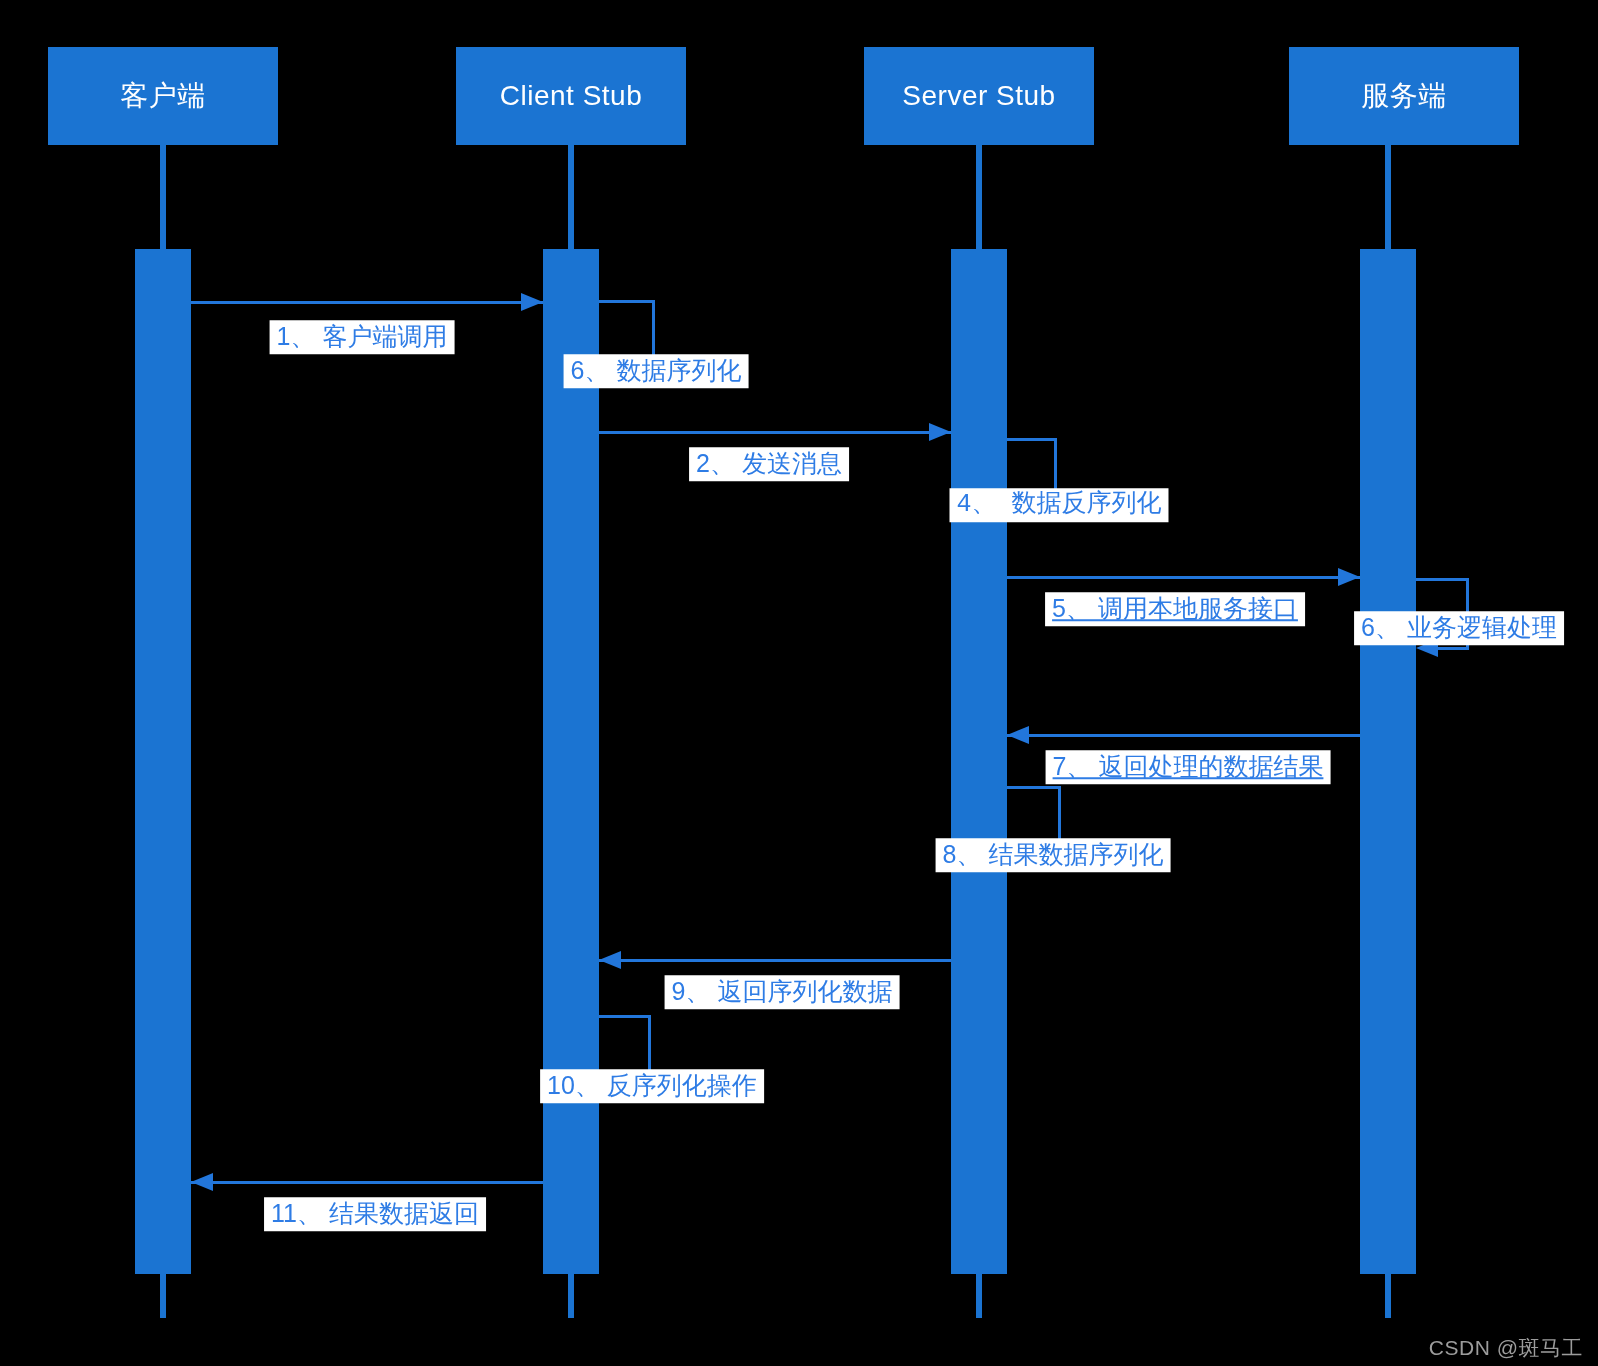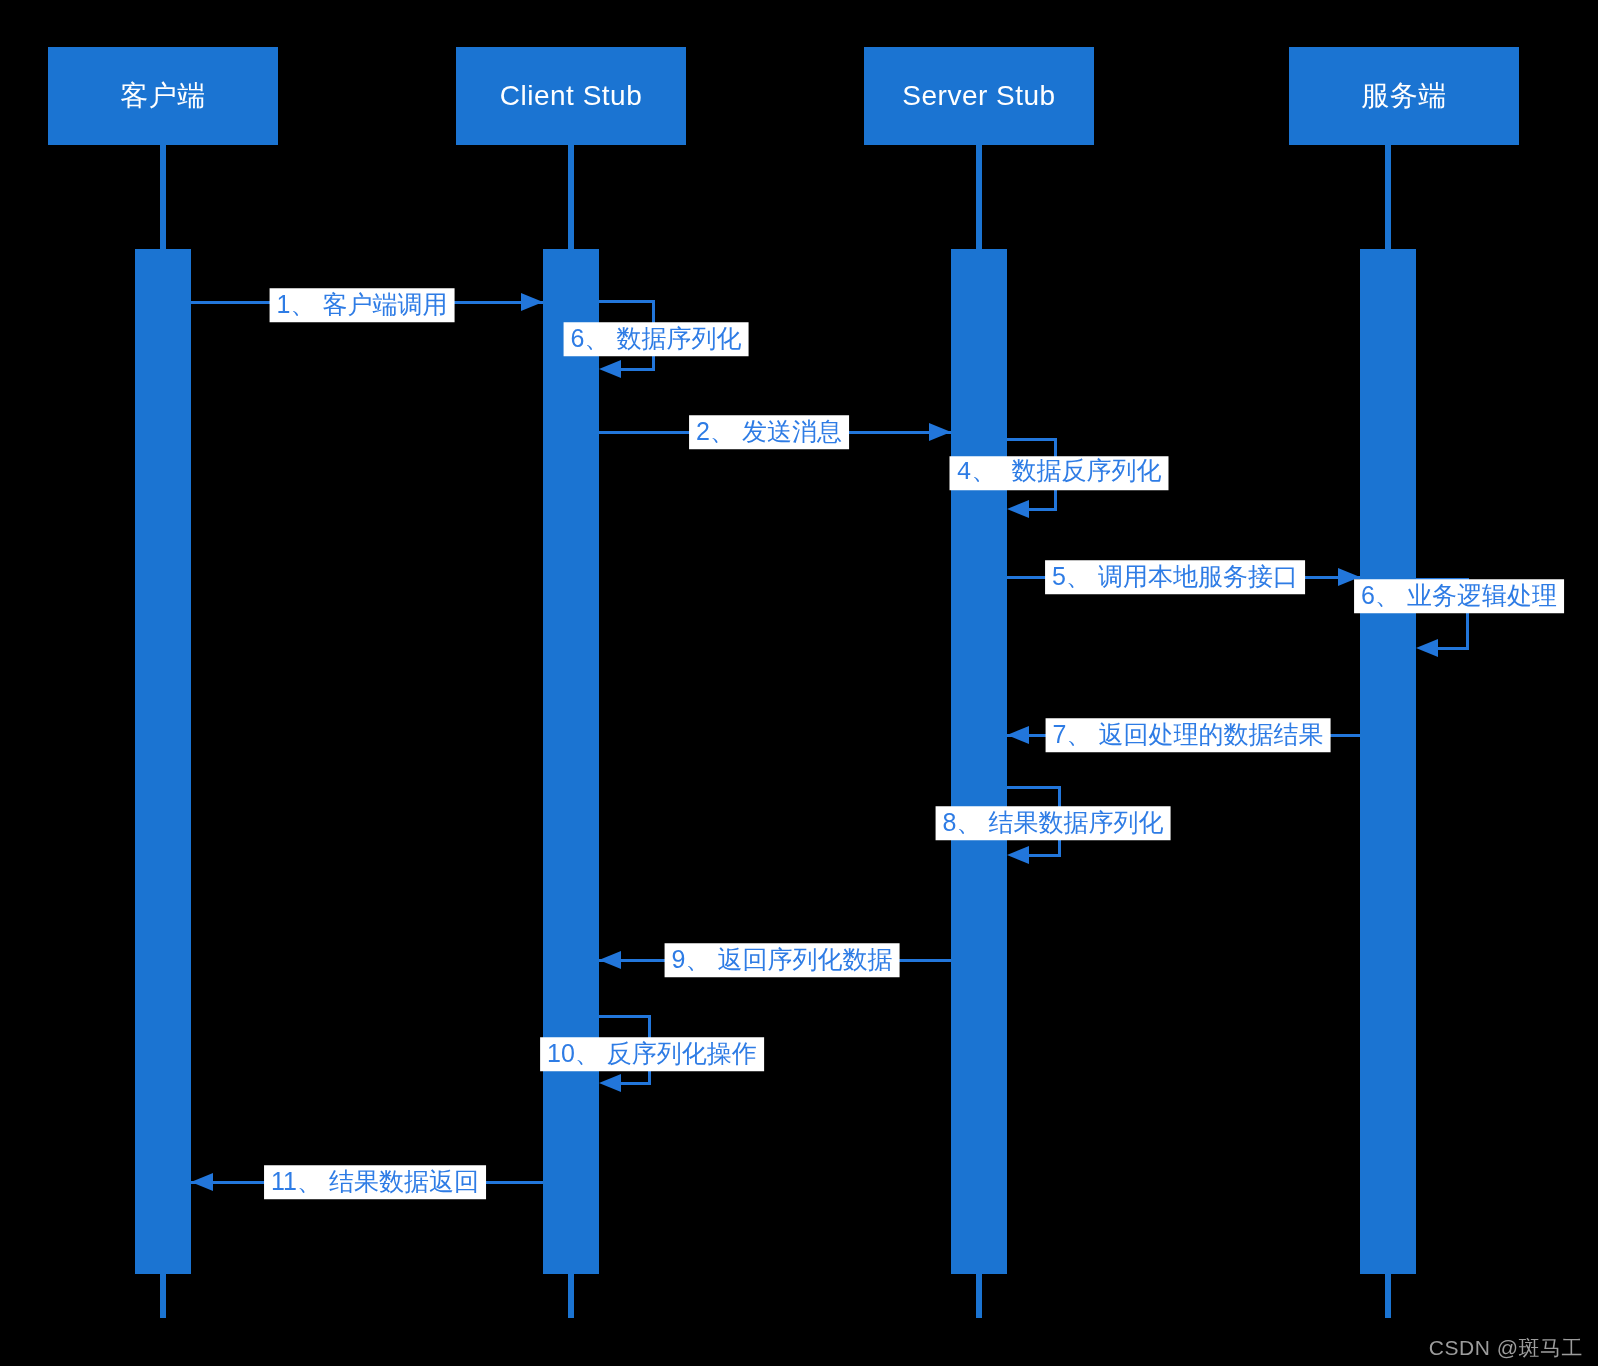--- a/index.html
+++ b/index.html
@@ -24,21 +24,21 @@
     border-left:22px solid var(--line);
   }
   .arrow-left{
     position:absolute;width:0;height:0;
     border-top:9px solid transparent;border-bottom:9px solid transparent;
     border-right:22px solid var(--line);
   }
   .msg-label{
     position:absolute;transform:translate(-50%,-50%);
     background:var(--labelbg);color:var(--labeltext);
-    font-size:25px;line-height:1.18;padding:2px 7px;white-space:nowrap;
+    font-size:25px;line-height:1.18;padding:2px 7px;white-space:nowrap;margin-top:32px;
   }
   .watermark{
     position:absolute;color:var(--wm);font-size:21px;letter-spacing:0.5px;
   }
 </style>
 </head>
 <body>
 
 <div class="stage">
   <div id="actors">
@@ -80,33 +80,33 @@
       <div>
         <div class="msg-line" style="left: 1007px; top: 437.5px; width: 50px; height: 3px;"></div>
         <div class="msg-line" style="left: 1054px; top: 437.5px; width: 3px; height: 73px;"></div>
         <div class="msg-line" style="left: 1029px; top: 507.5px; width: 28px; height: 3px;"></div>
         <div class="arrow-left" style="left: 1007px; top: 500px;"></div>
         <div class="msg-label" style="left: 1059px; top: 473px; font-family: Liberation Mono, monospace;">4、 数据反序列化</div>
       </div>
       <div>
         <div class="msg-line" style="left: 1007px; top: 575.5px; width: 353px; height: 3px;"></div>
         <div class="arrow-right" style="left: 1338px; top: 568px;"></div>
-        <div class="msg-label" style="left: 1175px; top: 577px;">5、 调用本地服务接口</div>
+        <div class="msg-label" style="left: 1175px; top: 577px; text-decoration: underline;">5、 调用本地服务接口</div>
       </div>
       <div>
         <div class="msg-line" style="left: 1416px; top: 577.5px; width: 53px; height: 3px;"></div>
         <div class="msg-line" style="left: 1466px; top: 577.5px; width: 3px; height: 72px;"></div>
         <div class="msg-line" style="left: 1438px; top: 646.5px; width: 31px; height: 3px;"></div>
         <div class="arrow-left" style="left: 1416px; top: 639px;"></div>
         <div class="msg-label" style="left: 1459px; top: 596px; text-align: center;">6、 业务逻辑处理</div>
       </div>
       <div>
         <div class="msg-line" style="left: 1007px; top: 733.5px; width: 353px; height: 3px;"></div>
         <div class="arrow-left" style="left: 1007px; top: 726px;"></div>
-        <div class="msg-label" style="left: 1188px; top: 735px;">7、 返回处理的数据结果</div>
+        <div class="msg-label" style="left: 1188px; top: 735px; text-decoration: underline;">7、 返回处理的数据结果</div>
       </div>
       <div>
         <div class="msg-line" style="left: 1007px; top: 785.5px; width: 54px; height: 3px;"></div>
         <div class="msg-line" style="left: 1058px; top: 785.5px; width: 3px; height: 71px;"></div>
         <div class="msg-line" style="left: 1029px; top: 853.5px; width: 32px; height: 3px;"></div>
         <div class="arrow-left" style="left: 1007px; top: 846px;"></div>
         <div class="msg-label" style="left: 1053px; top: 823px;">8、 结果数据序列化</div>
       </div>
       <div>
         <div class="msg-line" style="left: 599px; top: 958.5px; width: 352px; height: 3px;"></div>

